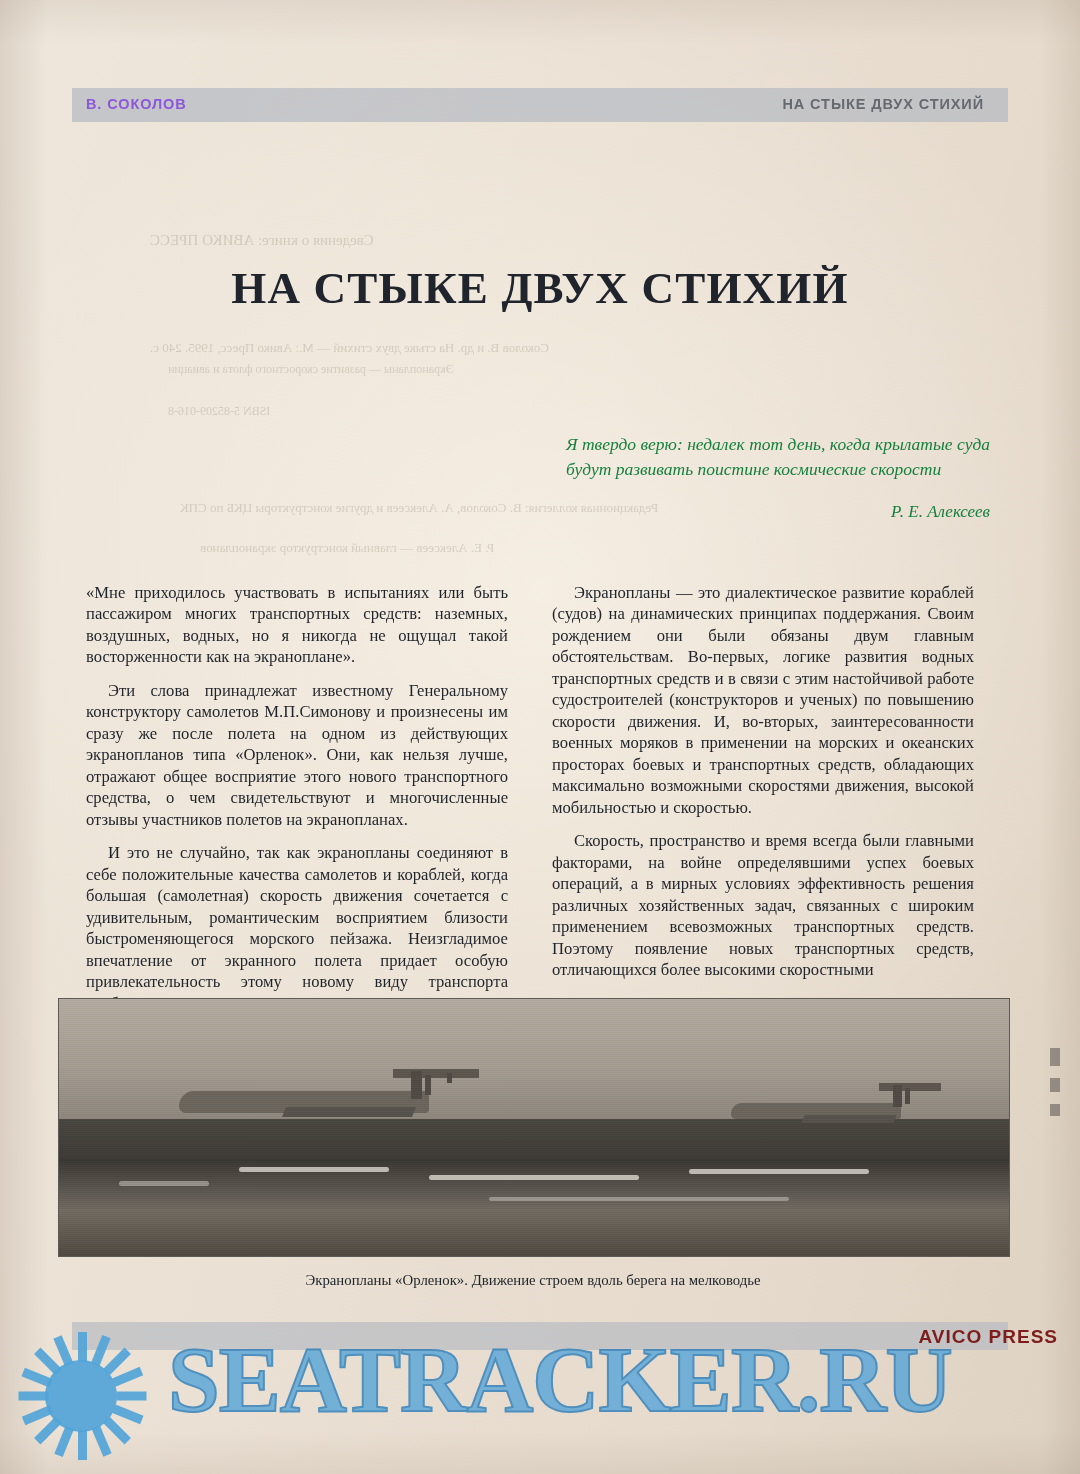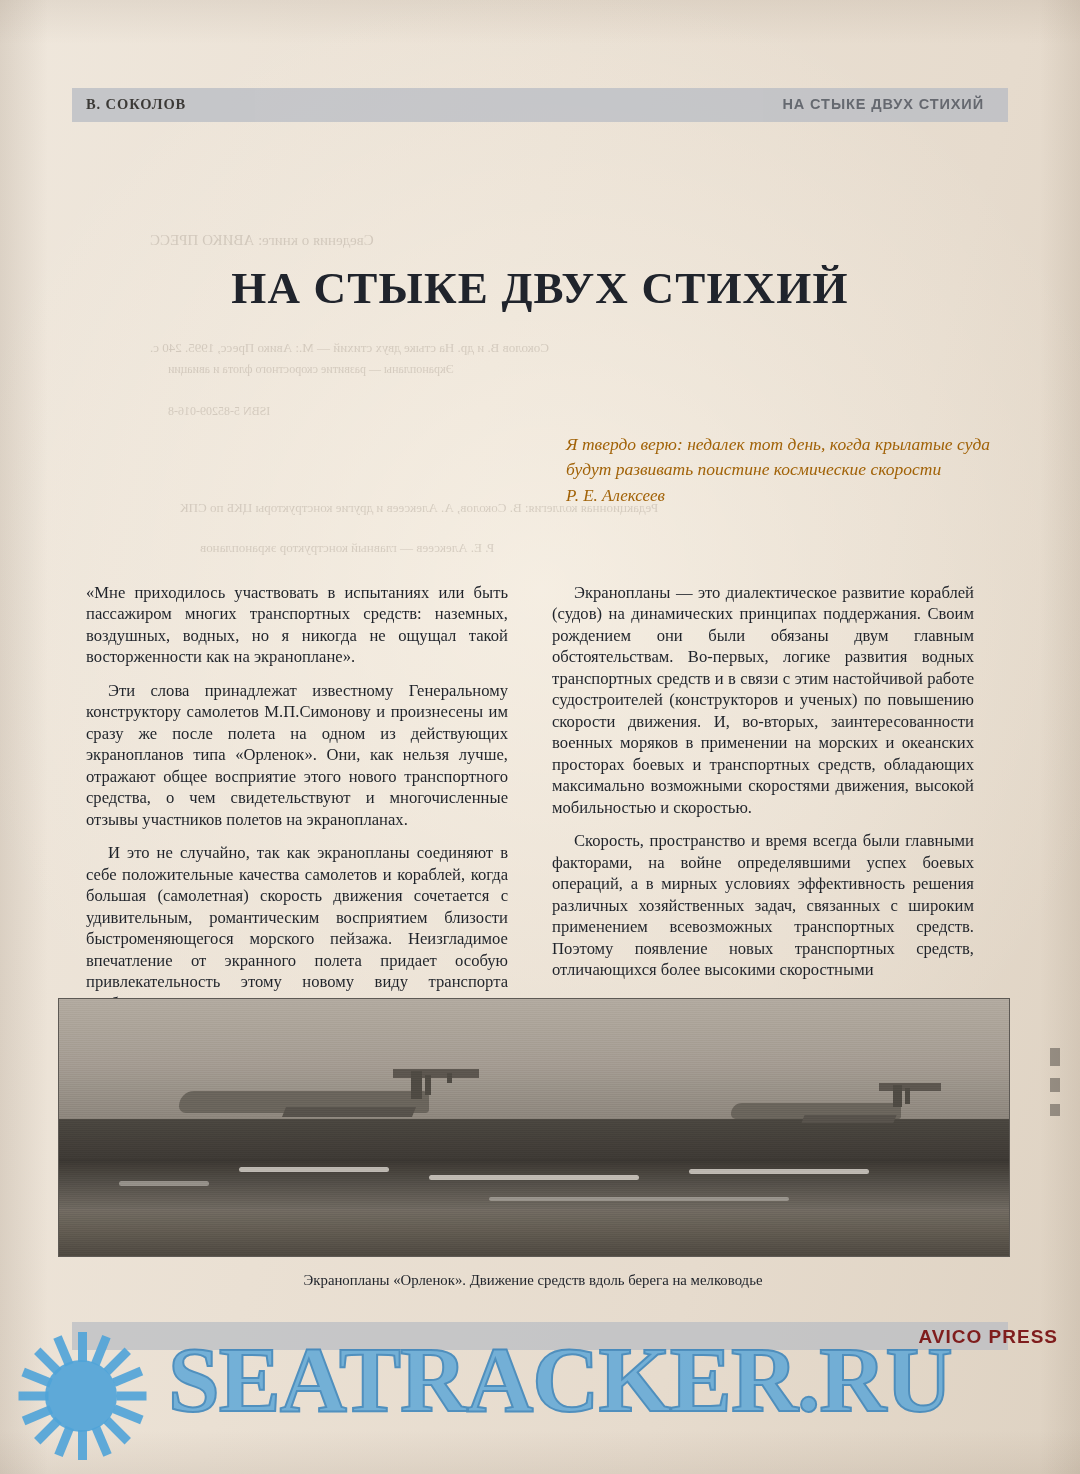--- a/index.html
+++ b/index.html
@@ -41,24 +41,24 @@
     top: 88px;
     width: 936px;
     height: 34px;
     background: #b8bcc4;
     opacity: 0.75;
   }
   .header-band .hdr-left {
     position: absolute;
     left: 14px;
     top: 8px;
-    font-family: Liberation Serif, serif;
+    font-family: Liberation Sans, sans-serif;
     font-size: 14.5px;
     letter-spacing: 0.9px;
-    color: #000000;
+    color: #6d28d9;
     font-weight: 700;
   }
   .header-band .hdr-right {
     position: absolute;
     right: 24px;
     top: 8px;
     font-family: "Liberation Sans", sans-serif;
     font-size: 14.5px;
     letter-spacing: 0.9px;
     color: #3a4250;
@@ -89,26 +89,27 @@
   }
 
   .epigraph {
     position: absolute;
     left: 566px;
     top: 432px;
     width: 424px;
     font-style: italic;
     font-size: 17.5px;
     line-height: 1.42;
-    color: #a16207;
+    color: #15803d;
     text-align: justify;
   }
   .epigraph .sign {
     display: block;
-    margin-top: 2px;
+    text-align: right;
+    margin-top: 18px;
     font-style: italic;
     font-size: 17px;
   }
 
   .col {
     position: absolute;
     top: 570px;
     width: 446px;
     font-size: 16.6px;
     line-height: 1.295;
@@ -334,21 +335,21 @@
       <div class="ek-body" style="left:0; top:20px; width:170px; height:16px;"></div>
       <div class="ek-wing" style="left:72px; top:32px; width:92px; height:8px; transform:skewX(-22deg);"></div>
       <div class="ek-tail" style="left:148px; top:0px; width:62px; height:8px;"></div>
       <div class="ek-fin" style="left:162px; top:2px; width:9px; height:22px;"></div>
       <div class="ek-fin" style="left:174px; top:5px; width:5px; height:16px;"></div>
     </div>
 
     <div class="grain"></div>
   </div>
 
-  <div class="caption">Экранопланы «Орленок». Движение средств вдоль берега на мелководье</div>
+  <div class="caption">Экранопланы «Орленок». Движение строем вдоль берега на мелководье</div>
 
   <div class="footer-band"></div>
   <div class="footer-brand">AVICO PRESS</div>
 
   <div class="edge-mark" style="top:1048px;"></div>
   <div class="edge-mark" style="top:1078px; height:14px;"></div>
   <div class="edge-mark" style="top:1104px; height:12px;"></div>
 
   <div class="watermark">
     <div class="wm-sun">

